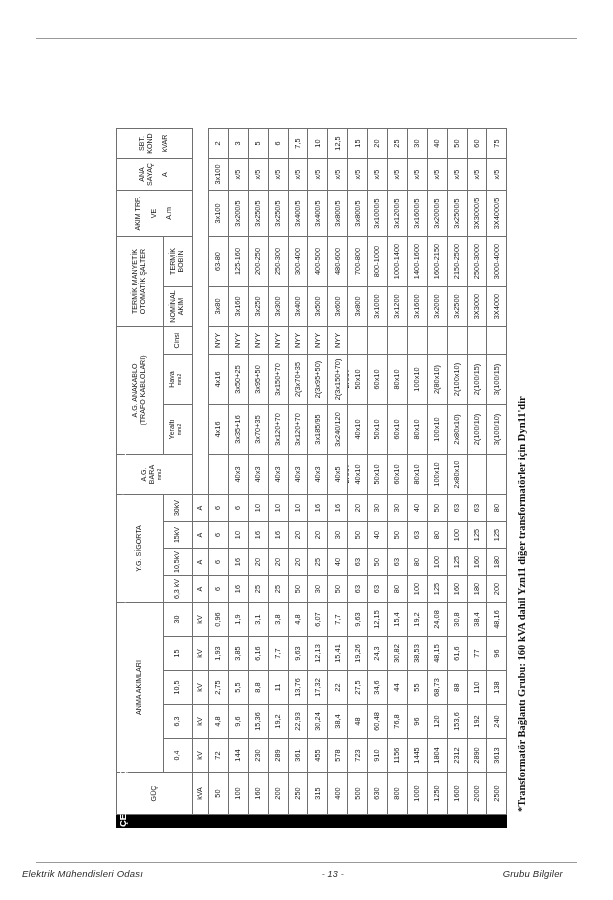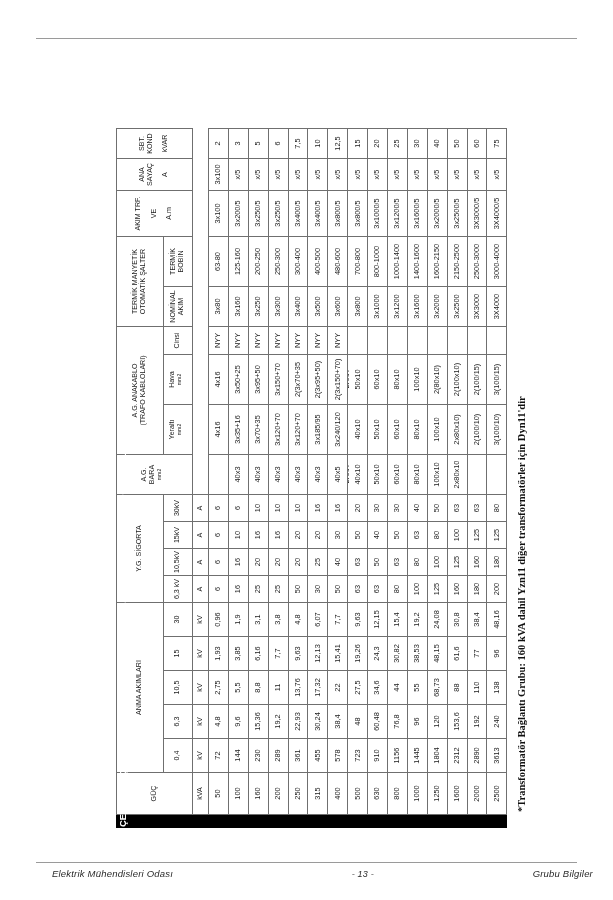--- a/index.html
+++ b/index.html
@@ -13,21 +13,21 @@
   
   #top-rule{
     position:absolute;left:36px;top:38px;width:541px;height:1px;
     background:#9a9a9a;
   }
   #footer-rule{
     position:absolute;left:36px;top:862px;width:541px;height:1px;
     background:#9a9a9a;
   }
   #footer{
-    position:absolute;left:52px;top:868px;width:541px;
+    position:absolute;left:22px;top:868px;width:541px;
     display:flex;align-items:center;justify-content:space-between;
     font-style:italic;font-size:9.5px;color:#2a2a2a;
     letter-spacing:.2px;
     gap:48px;
   }
   #footer .center{font-size:9px;margin-left:20px;}
 
   
   
   #rot-stage{

